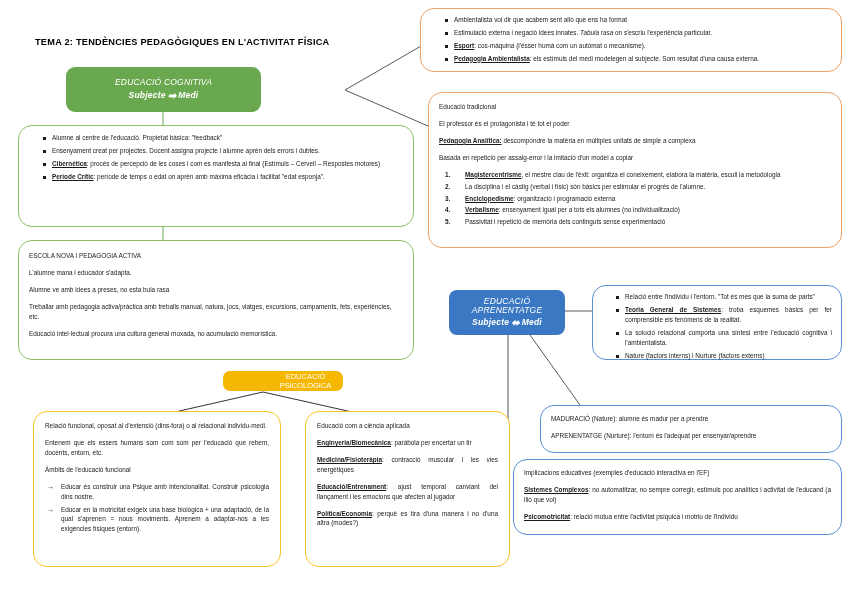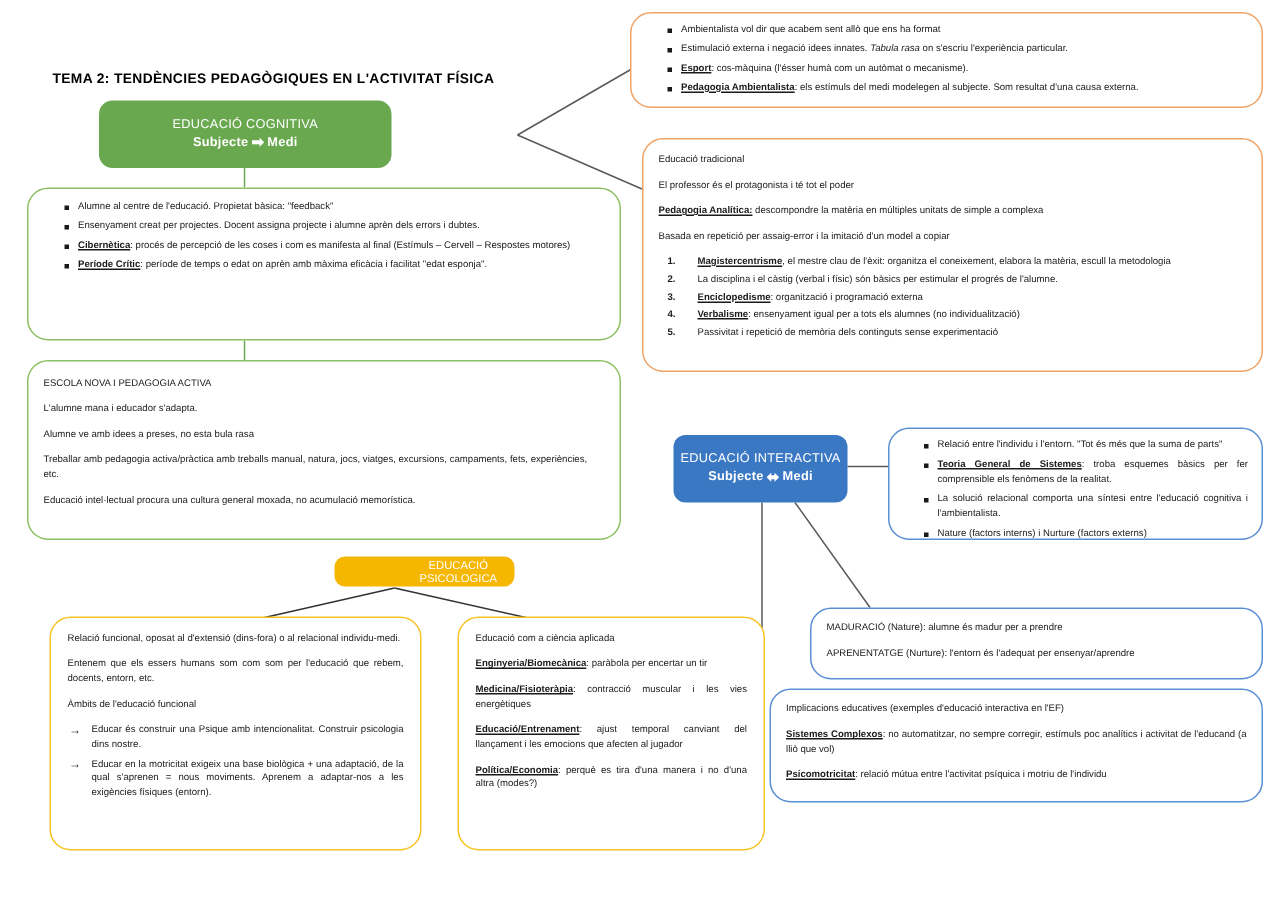--- a/index.html
+++ b/index.html
@@ -31,20 +31,21 @@
     border-radius:9px;
     text-align:center;
     color:#ffffff;
     display:flex;
     flex-direction:column;
     align-items:center;
     justify-content:center;
     font-size:8.5px;
     letter-spacing:.2px;
     line-height:1.1;
+    font-style:italic;
   }
   .pill .t1{font-weight:400;padding-bottom:2px;}
   .pill .t2{font-weight:700;font-size:8.5px;text-align:right;}
   .pill .t2 .ar{font-size:10px;padding:0 2px;vertical-align:-1px;}
   .green-pill{background:#6aa84f;}
   .orange-pill{background:#e8762c;}
   .blue-pill{background:#3b78c3;border-radius:8px;}
   .yellow-pill{
     background:#f5b700;
     border-radius:7px;
@@ -125,21 +126,21 @@
     content:"\2192";
     position:absolute;
     left:1px; top:-1px;
     font-size:8px;
     color:#1a1a1a;
   }
   .just{text-align:justify;}
 
   #title{
     position:absolute;
-    left:35px; top:47px;
+    left:35px; top:37px;
     font-size:9.2px;
     font-weight:700;
     letter-spacing:.25px;
     color:#000;
     z-index:3;
   }
 </style>
 </head>
 <body>
 
@@ -238,21 +239,21 @@
       <li>
         <span class="u">Verbalisme</span><span>: ensenyament igual per a tots els alumnes (no individualització)</span>
       </li>
       <li>
         <span>Passivitat i repetició de memòria dels continguts sense experimentació</span>
       </li>
     </ol>
   </div>
 
   <div class="node pill blue-pill" style="left:449px; top:290px; width:116px; height:45px;">
-    <div class="t1">EDUCACIÓ INTERACTIVA</div>
+    <div class="t1">EDUCACIÓ APRENENTATGE</div>
     <div class="t2">
       <span>Subjecte</span><span class="ar">⬌</span><span>Medi</span>
     </div>
   </div>
 
   <div class="box b-blue" style="left:592px; top:285px; width:250px; height:75px; padding:6px 9px;">
     <ul class="bul">
       <li class="just">
         <span>Relació entre l'individu i l'entorn. "Tot és més que la suma de parts"</span>
       </li>

